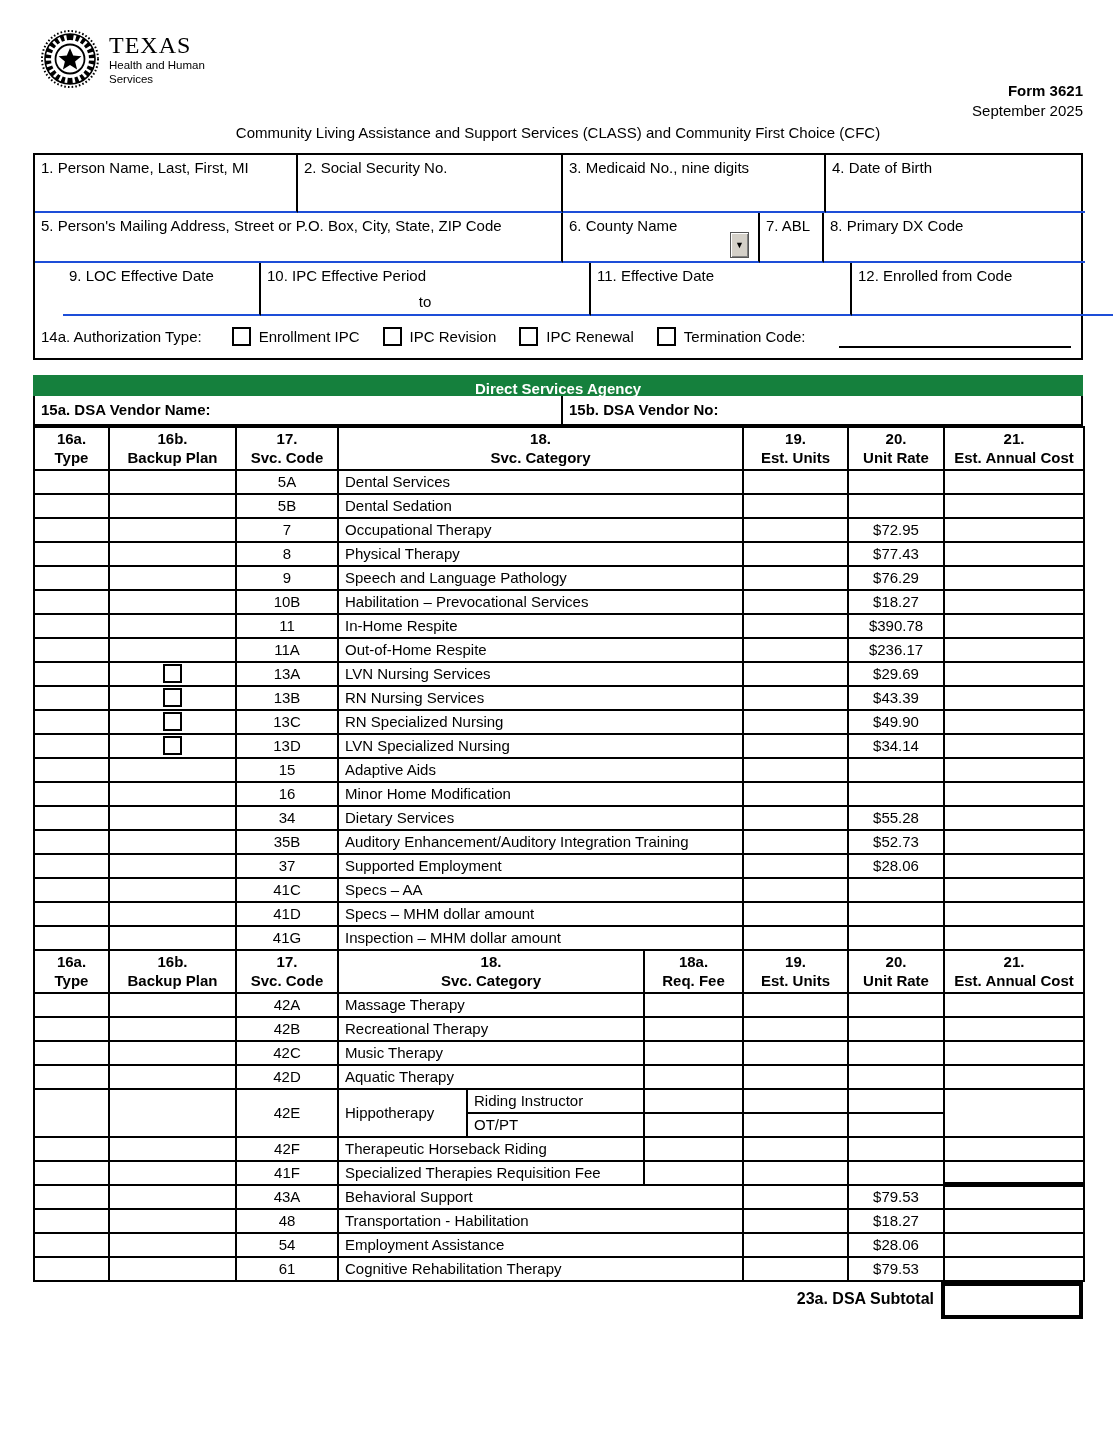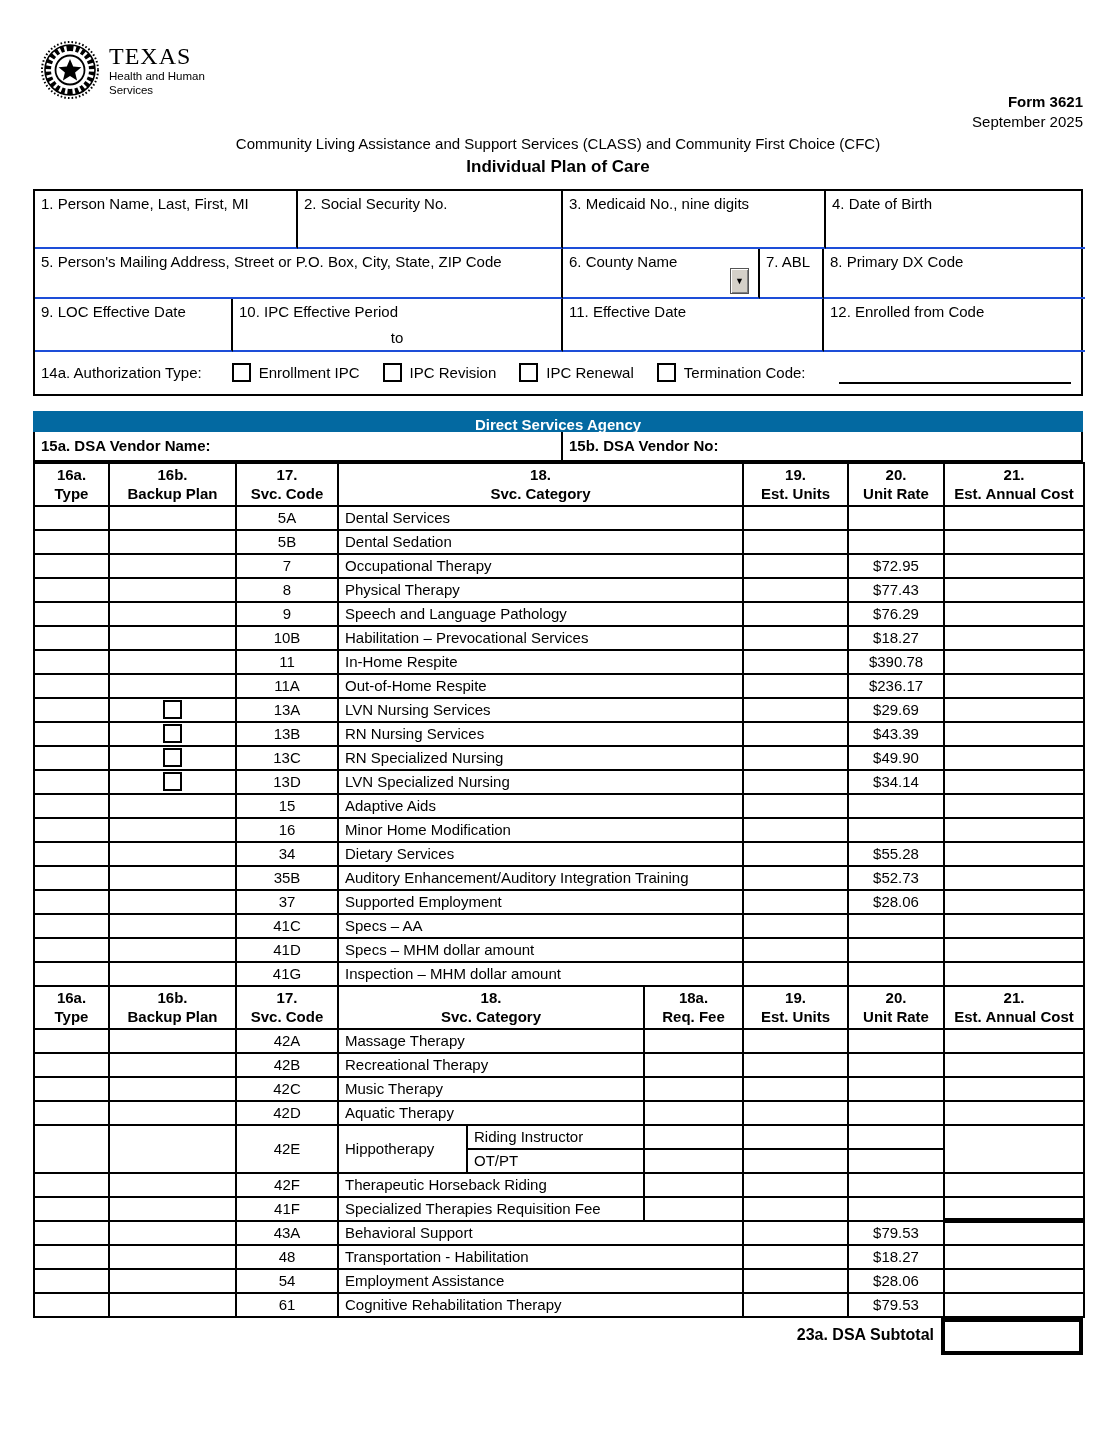--- a/index.html
+++ b/index.html
@@ -2,41 +2,41 @@
 <html><head>
 <meta charset="utf-8">
 <style>
   * { margin:0; padding:0; box-sizing:border-box; }
   html,body { background:#fff; }
   body {
     width:1113px; height:1440px;
     font-family:"Liberation Sans", sans-serif;
     color:#000; position:relative; overflow:hidden;
   }
-  .page { padding:40px 30px 0 33px; }
+  .page { padding:29px 30px 0 33px; }
 
   
   .top { display:flex; justify-content:space-between; align-items:flex-start; padding-left:7px; }
   .brand { display:flex; align-items:center; gap:9px; }
   .seal { width:60px; height:60px; }
   .brand-text .brand-name { font-family:"Liberation Serif", serif; font-size:24px; letter-spacing:1px; }
   .brand-text .brand-sub { font-size:11.5px; font-weight:normal; line-height:1.15; }
   .form-meta { text-align:right; font-size:15px; line-height:1.35; padding-top:8px; }
   .form-meta .fnum { font-weight:bold;margin-top:44px; }
 
   .titles { text-align:center; margin-top:2px; }
   .title1 { font-size:15px; }
   .title2 { font-size:17px; font-weight:bold; margin-top:5px; }
 
   
   .info { border:2px solid #000; margin-top:12px; width:1050px; }
   .irow { display:grid; }
   .irow.r1 { grid-template-columns:263px 265px 263px 259px; height:58px; }
   .irow.r2 { grid-template-columns:528px 197px 64px 261px; height:50px; }
-  .irow.r3 { grid-template-columns:198px 330px 261px 261px; height:52px; }
+  .irow.r3 { grid-template-columns:198px 330px 261px 261px; height:52px;margin-left:28px; }
   .irow.r4 { grid-template-columns:1fr; height:43px; }
   .icell { border-right:2px solid #000; border-bottom:2px solid #1d4ed8; padding:4px 6px; font-size:15px; position:relative; }
   .irow .icell:last-child { border-right:none; }
   .irow.r4 .icell { border-bottom:none; display:flex; align-items:center; }
   .to-line { text-align:center; margin-top:9px; }
 
   .combo-btn {
     position:absolute; right:9px; bottom:3px; width:19px; height:26px;
     background:#d4d0c8; border:1px solid #555;
     box-shadow:inset 1px 1px 0 #fff, inset -1px -1px 0 #808080;
@@ -46,21 +46,21 @@
 
   .cb { display:inline-block; width:19px; height:19px; border:2px solid #000; background:#fff; flex:none; }
   .auth-label { margin-right:30px; }
   .auth-item { display:flex; align-items:center; margin-right:23px; }
   .auth-item .cb { margin-right:8px; }
   .auth-item:last-child { margin-right:0; }
   .term-line { flex:1; border-bottom:2px solid #000; height:24px; margin-left:10px; margin-right:4px; }
 
   
   .dsa-wrap { margin-top:15px; width:1050px; }
-  .dsa-bar { background:#0369a1; color:#fff; font-weight:bold; font-size:15px; text-align:center; height:21px; line-height:28px; }
+  .dsa-bar { background:#15803d; color:#fff; font-weight:bold; font-size:15px; text-align:center; height:21px; line-height:28px; }
   .vendor-row { display:grid; grid-template-columns:528px 522px; border:2px solid #000; border-top:none; height:30px; }
   .vendor-cell { border-right:2px solid #000; font-weight:bold; font-size:15px; padding:5px 6px; }
   .vendor-cell:last-child { border-right:none; }
 
   table.svc { border-collapse:collapse; table-layout:fixed; width:1050px; }
   table.svc td { border:2px solid #000; font-size:15px; height:24px; padding:1px 6px; background:#fff; overflow:hidden; white-space:nowrap; }
   td.hd { background:#c0c0c0; font-weight:bold; text-align:center; padding:3px 2px; line-height:1.3; height:auto; white-space:normal; }
   td.gray { background:#c0c0c0; }
   td.code { text-align:center; padding:1px 2px; }
   td.cat  { text-align:left; }
@@ -102,21 +102,20 @@
       </div>
     </div>
     <div class="form-meta">
       <div class="fnum">Form 3621</div>
       <div>September 2025</div>
     </div>
   </div>
 
   <div class="titles">
     <div class="title1">Community Living Assistance and Support Services (CLASS) and Community First Choice (CFC)</div>
-    <div class="title2">Individual Plan of Care</div>
   </div>
 
   <div class="info">
     <div class="irow r1">
       <div class="icell">1. Person Name, Last, First, MI</div>
       <div class="icell">2. Social Security No.</div>
       <div class="icell">3. Medicaid No., nine digits</div>
       <div class="icell">4. Date of Birth</div>
     </div>
     <div class="irow r2">

